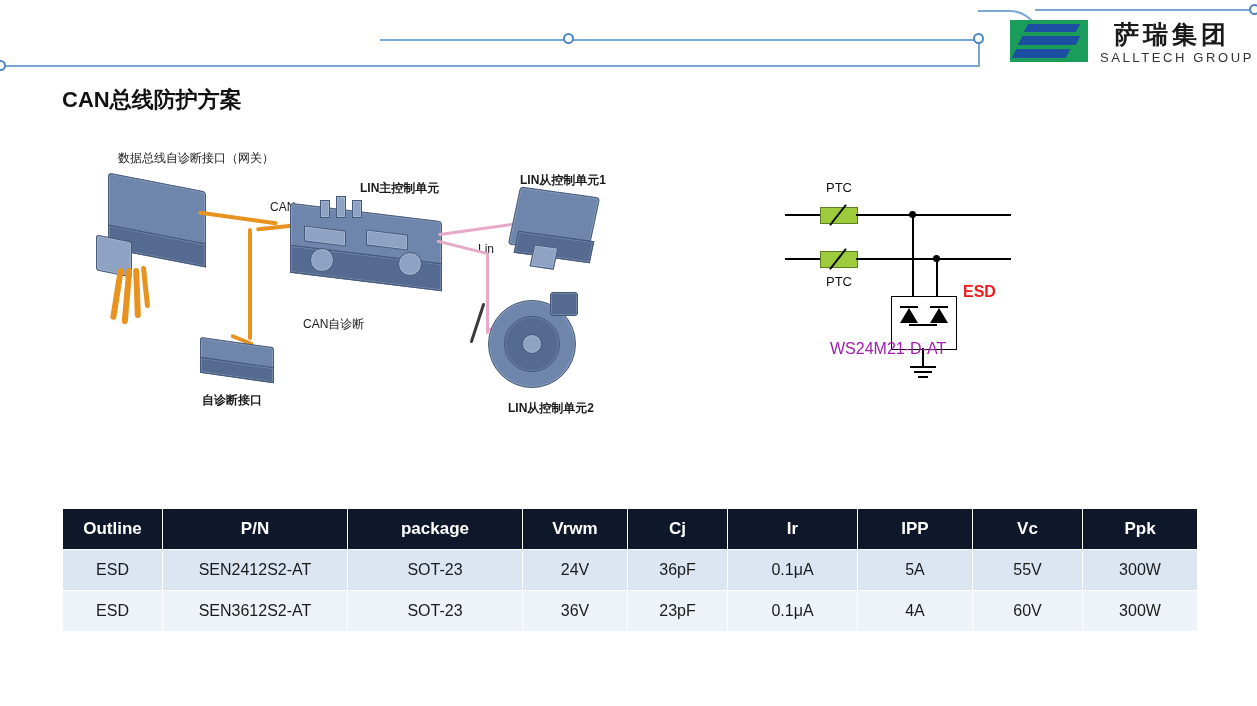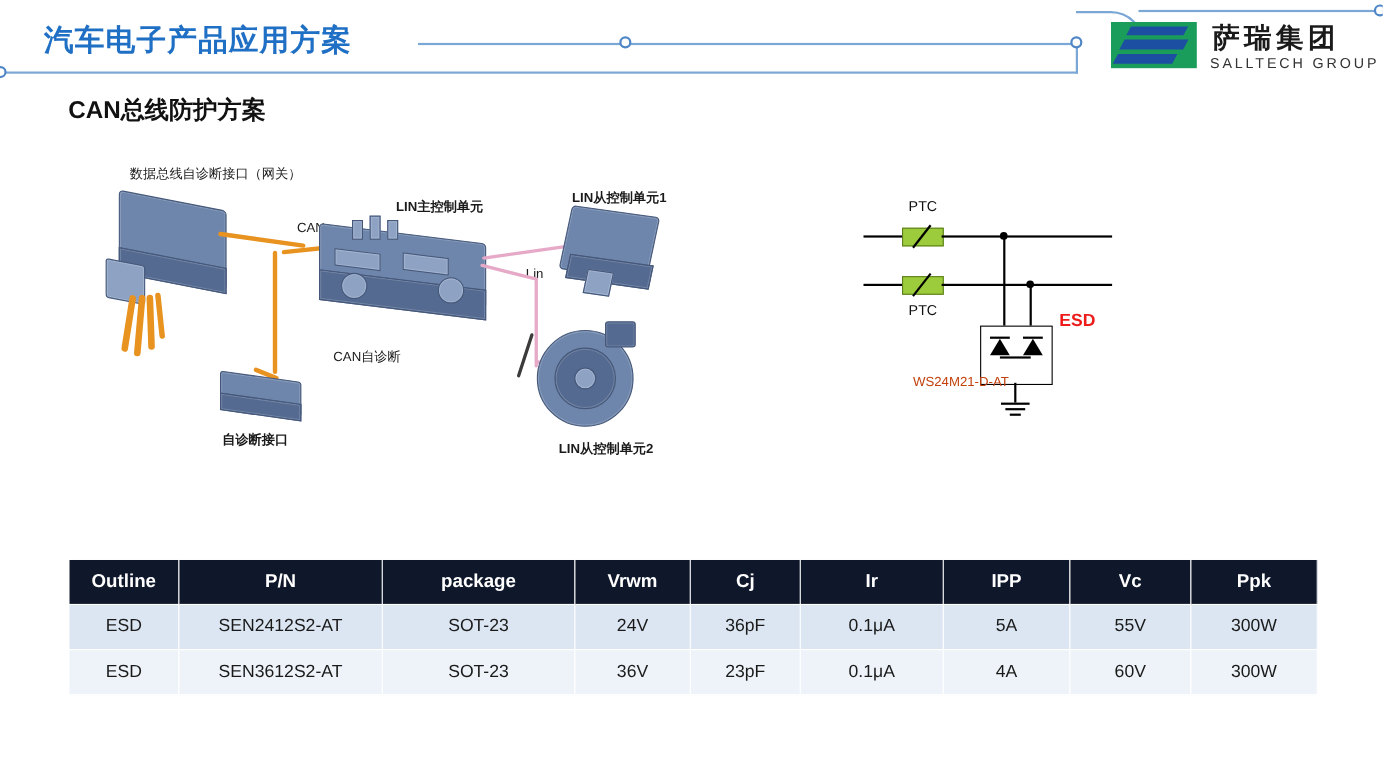--- a/index.html
+++ b/index.html
@@ -77,21 +77,21 @@
   .logo-mark .bar {
     position: absolute;
     background: #1c4fa1;
     transform: skewX(-28deg);
   }
   .logo-mark .b1 { left: 16px; top: 4px;  width: 52px; height: 8px; }
   .logo-mark .b2 { left: 10px; top: 16px; width: 58px; height: 9px; }
   .logo-mark .b3 { left: 4px;  top: 29px; width: 54px; height: 9px; }
   .logo-cn {
     position: absolute;
-    left: 92px; top: 0px;
+    left: 104px; top: 0px;
     font-size: 25px;
     font-weight: bold;
     color: #1a1a1a;
     letter-spacing: 4px;
     white-space: nowrap;
   }
   .logo-en {
     position: absolute;
     left: 90px; top: 32px;
     font-size: 13px;
@@ -208,22 +208,22 @@
     color: #111111;
   }
   .esd-lbl {
     position: absolute;
     font-size: 16px;
     font-weight: bold;
     color: #ee1b1b;
   }
   .part-lbl {
     position: absolute;
-    font-size: 12px;
-    color: #c2410c;
+    font-size: 16px;
+    color: #a21caf;
   }
   .dot {
     position: absolute;
     width: 7px; height: 7px;
     border-radius: 50%;
     background: #000000;
   }
   .diode-box {
     position: absolute;
     border: 1.5px solid #000000;
@@ -252,21 +252,20 @@
     height: 38px;
     text-align: center;
     border: 1px solid #ffffff;
   }
   .tbl tr.alt td { background: #eef3f9; }
 </style>
 </head>
 <body>
 
 <div class="header">
-  <div class="header-title">汽车电子产品应用方案</div>
   <div class="hdr-line h1"></div>
   <div class="hdr-line v1"></div>
   <div class="hdr-line h2"></div>
   <div class="hdr-arc"></div>
   <div class="hdr-line h3"></div>
   <div class="node n1"></div>
   <div class="node n2"></div>
   <div class="node n3"></div>
   <div class="node n4"></div>
 

